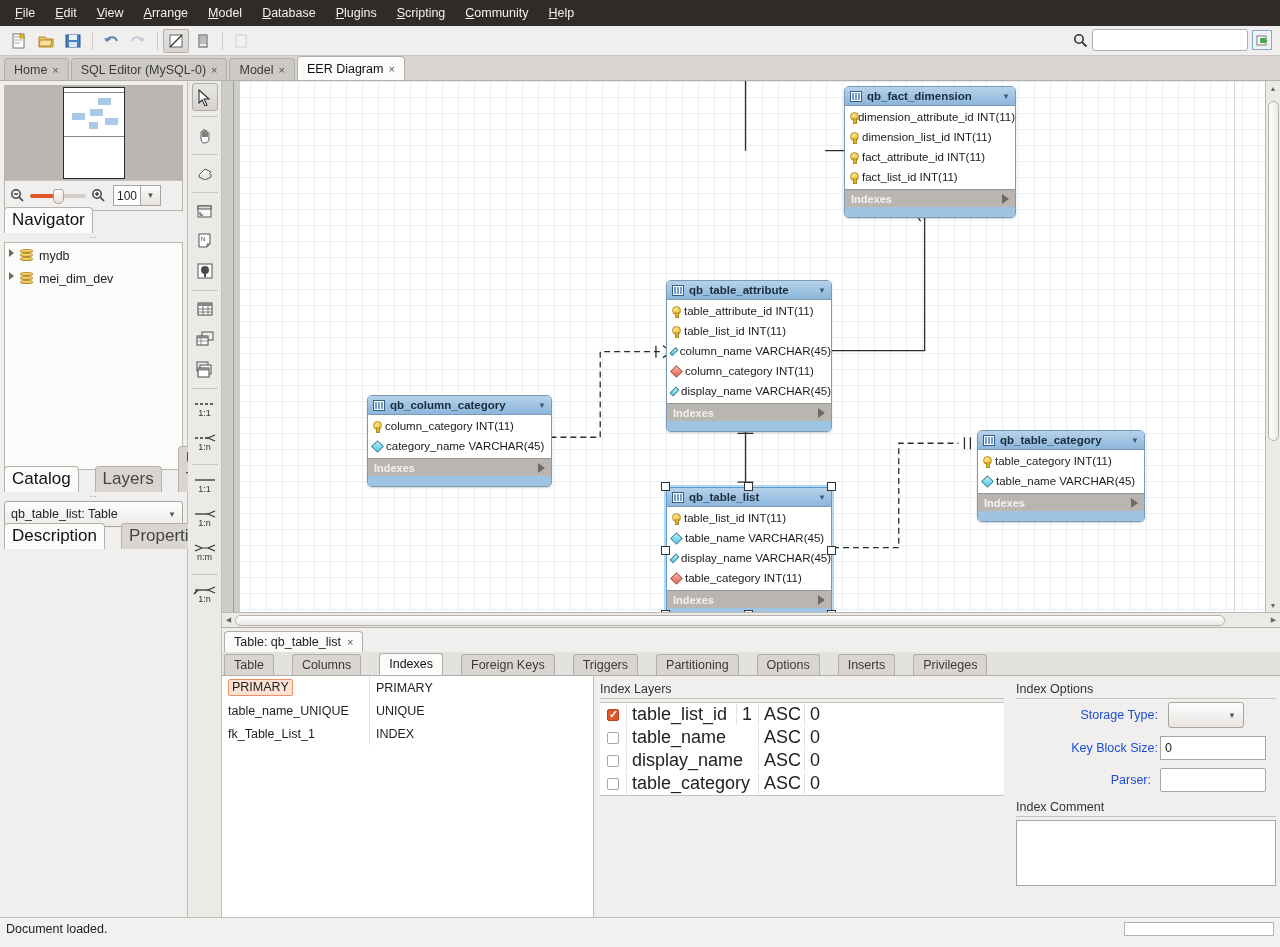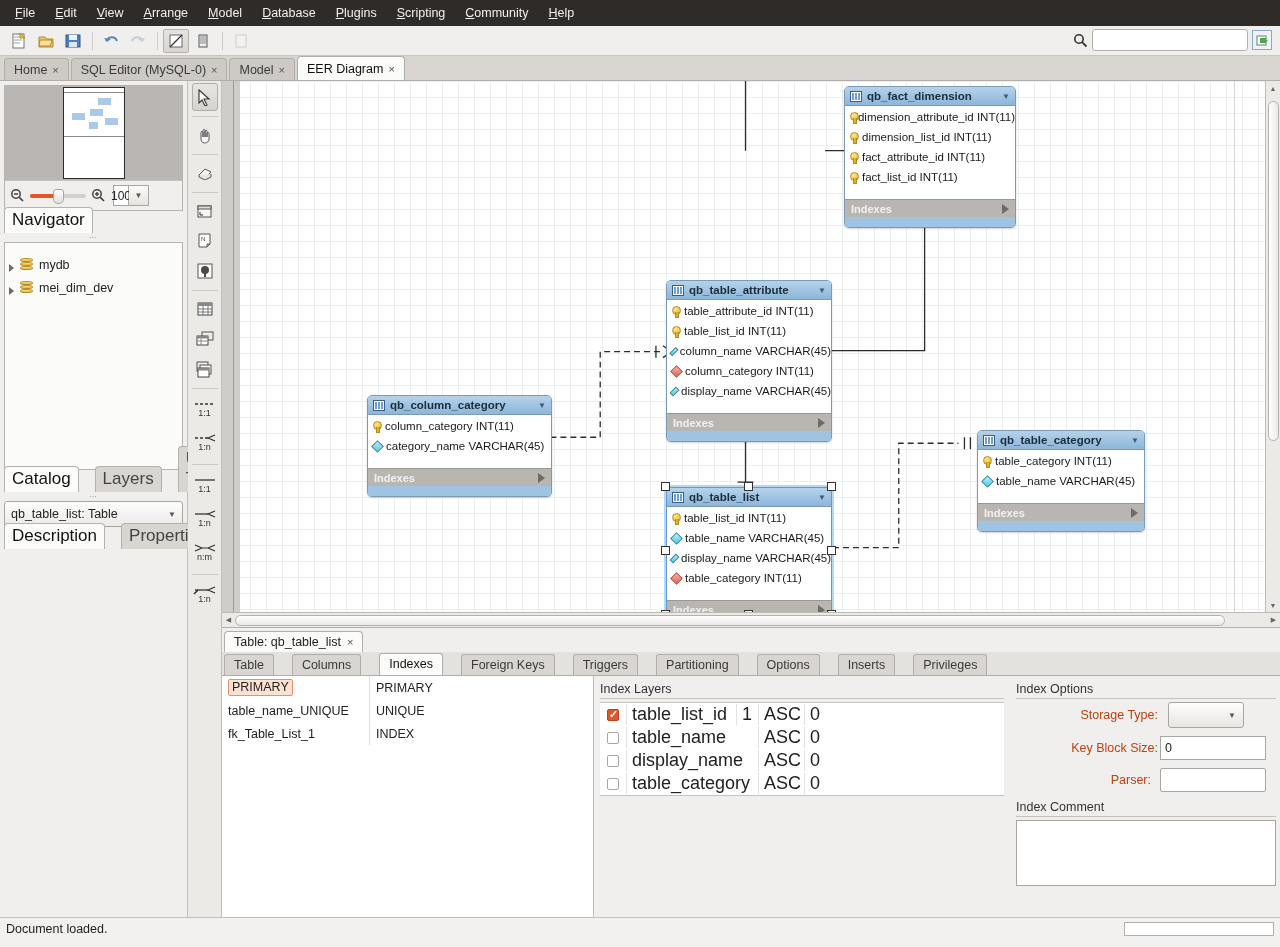--- a/index.html
+++ b/index.html
@@ -146,21 +146,21 @@
     position: relative; width: 56px; height: 4px;
     background: #d3d0cc; border-radius: 2px;
   }
   .slider-fill { position:absolute; left:0; top:0; height:4px; width:26px; background:#e0552a; border-radius:2px;}
   .slider-knob {
     position:absolute; left:23px; top:-5px; width:11px; height:15px;
     background: linear-gradient(#fdfdfd,#e3e0dc);
     border:1px solid #a9a6a2; border-radius: 3px 3px 5px 5px;
   }
   .zoomval {
-    width: 16px; height: 21px; border: 1px solid #a9a6a2; background: #fff;
+    width: 28px; height: 21px; border: 1px solid #a9a6a2; background: #fff;
     font-size: 12px; display:flex; align-items:center; justify-content:center;
   }
   .zoomdrop {
     width: 20px; height: 21px; border: 1px solid #a9a6a2; border-left: none;
     background: linear-gradient(#fbfbfa,#e6e3df);
     display:flex; align-items:center; justify-content:center; font-size: 8px; color:#555;
   }
   .panel-tabrow {
     display: flex; align-items: flex-end; height: 21px; padding-left: 4px;
     margin-top: 1px;
@@ -172,21 +172,21 @@
     margin-right: 16px;
   }
   .ptab.sel { background: #fbfbfa; color: #111; }
   .grip { text-align:center; color:#9a9794; font-size: 8px; letter-spacing:1px; height:9px;}
   .tree-box {
     margin: 0 4px; flex: 0 0 228px;
     border: 1px solid #b7b4b0; background: #fbfbfa;
     padding: 6px 4px;
     overflow: hidden;
   }
-  .tree-row { display:flex; align-items:flex-end; gap:6px; height: 23px; font-size: 12.5px;}
+  .tree-row { display:flex; align-items:flex-start; gap:6px; height: 23px; font-size: 12.5px;}
   .arrowr { width:0;height:0;border-left:5px solid #6d6a67;border-top:4px solid transparent;border-bottom:4px solid transparent;}
   .dbicon { width: 13px; height: 14px; position: relative; }
   .dbicon i {
     position:absolute; left:0; right:0; height:4px;
     background: linear-gradient(#ffe08a,#e8b43c); border:1px solid #b8912c; border-radius: 50%/60%;
   }
   .sel-combo {
     margin: 0 4px; height: 26px;
     border: 1px solid #a9a6a2; border-radius: 3px;
     background: linear-gradient(#fdfdfd,#eceae7);
@@ -277,21 +277,21 @@
     padding: 0 5px;
     font-weight: bold; font-size: 11.5px; color: #1b2c3c;
   }
   .tbl-icon {
     width: 12px; height: 11px; background: #fff;
     border: 1px solid #3a5f85;
     display:flex;
   }
   .tbl-icon b { flex:1; background:#6f9fd0; margin: 1px .5px; display:block; }
   .eer-hd .hcaret { margin-left:auto; color:#3c5a78; font-size: 8px; }
-  .eer-body { background: #fff; padding: 1px 0 12px 0; }
+  .eer-body { background: #fff; padding: 1px 0 2px 0; }
   .col-row {
     display: flex; align-items: center; gap: 4px;
     height: 20px; padding-left: 5px;
     font-size: 11.5px; color: #1a1a1a; white-space: nowrap;
   }
   .ic-key {
     width: 8px; height: 11px; position:relative;
   }
   .ic-key::before {
     content:''; position:absolute; left:0; top:0; width:7px;height:7px;border-radius:50%;
@@ -381,21 +381,21 @@
   .cw-ord { width: 46px; border-left:1px solid #e4e2df; padding-left:5px;}
   .cw-len { flex:1; border-left:1px solid #e4e2df; padding-left:5px;}
   .chk { width: 12px; height:12px; border:1px solid #aaa7a3; background:#fff; border-radius:2px; }
   .chk.on { background:#e0552a; border-color:#b8431e; position:relative; }
   .chk.on::after {
     content:'✓'; position:absolute; left:1px; top:-2px; color:#fff; font-size:11px; font-weight:bold;
   }
 
   .idx-opts { width: 272px; padding: 6px 4px 4px 8px; }
   .opt-row { display:flex; align-items:center; margin-bottom: 8px; }
-  .opt-lbl { font-size: 12.5px; color:#c2410c; text-align:right; }
+  .opt-lbl { font-size: 12.5px; color:#1d4ed8; text-align:right; }
   .ibox {
     border:1px solid #a9a6a2; background:#fff; height:24px; font-size:12.5px;
     padding: 0 4px; display:flex; align-items:center;
   }
   .combo {
     height: 26px; width: 76px; border:1px solid #a9a6a2; border-radius:3px;
     background: linear-gradient(#fdfdfd,#e8e5e1);
     display:flex; align-items:center; justify-content:flex-end; padding-right:7px;
     font-size: 8px; color:#555;
   }

